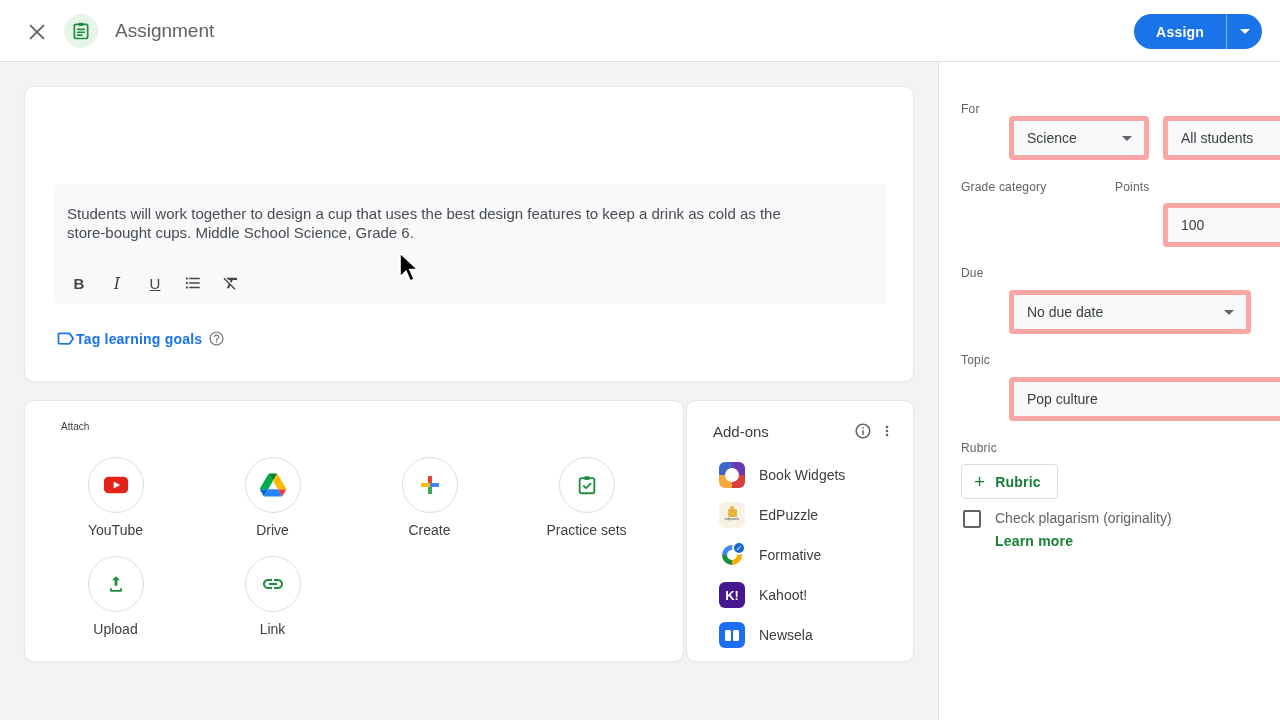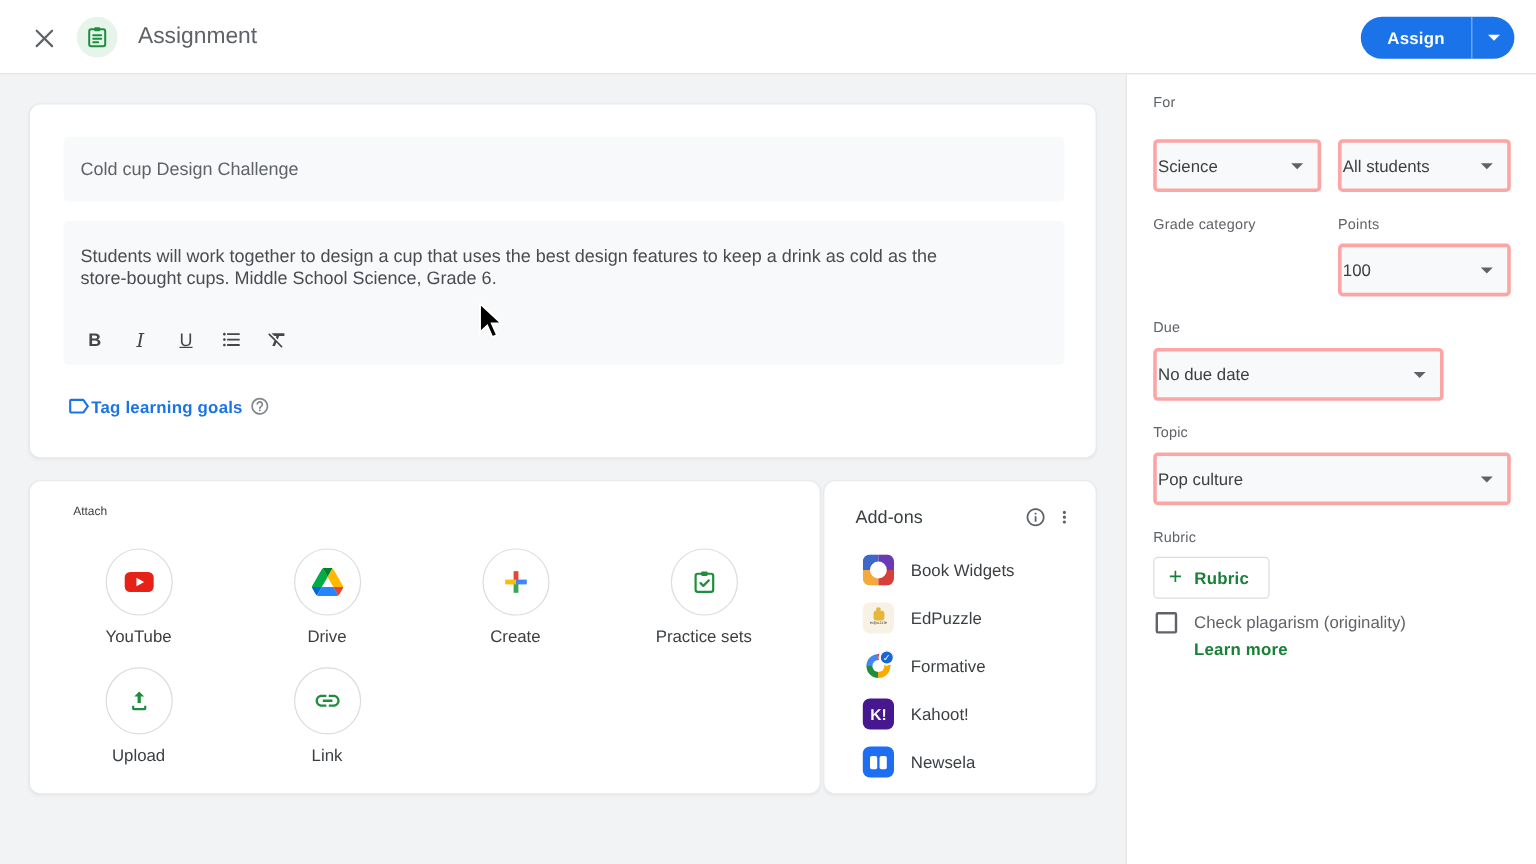--- a/index.html
+++ b/index.html
@@ -66,21 +66,21 @@
   .fm-hole { width:10px; height:10px; border-radius:50%; background:#fff; }
   .fm-check { position:absolute; right:-1px; top:-1px; width:14px; height:14px; border-radius:50%; background:#1967d2; border:2px solid #fff; color:#fff; font-size:8px; display:flex; align-items:center; justify-content:center; }
   .ic-kahoot { background:#46178f; color:#fff; font-weight:bold; font-size:13px; }
   .ic-newsela { background:#1d6ef2; }
   .nw-book { display:flex; gap:2px; }
   .nw-page { width:6px; height:11px; background:#fff; border-radius:1.5px; }
 
   
   .sidebar { position:absolute; left:938px; top:62px; width:342px; height:658px; background:#fff; border-left:1px solid #e0e0e0; }
   .sb-label { position:absolute; font-size:12px; color:#5f6368; letter-spacing:.2px; }
-  .sb-field { position:absolute; height:44px; background:#f8f9fa; border:3px solid #fca5a5; border-radius:4px; display:flex; align-items:center; padding:0 30px 0 1px; font-size:14px; color:#3c4043; cursor:pointer; }
+  .sb-field { position:absolute; height:44px; background:#f8f9fa; border:5px solid #fca5a5; border-radius:4px; display:flex; align-items:center; padding:0 30px 0 13px; font-size:14px; color:#3c4043; cursor:pointer;margin-left:48px; }
   .caret-down { position:absolute; right:12px; top:50%; margin-top:-2px; width:0; height:0; border-left:5px solid transparent; border-right:5px solid transparent; border-top:5px solid #5f6368; }
   .rubric-btn { position:absolute; left:22px; top:402px; height:35px; padding:0 16px 0 12px; border:1px solid #dadce0; border-radius:4px; background:#fff; display:flex; align-items:center; gap:10px; color:#188038; font-size:14px; font-weight:bold; letter-spacing:.2px; cursor:pointer; }
   .plus-glyph { font-size:19px; font-weight:normal; line-height:1; color:#188038; }
   .plag-row { position:absolute; left:24px; top:448px; display:flex; align-items:flex-start; }
   .checkbox { width:18px; height:18px; border:2px solid #5f6368; border-radius:2px; background:#fff; cursor:pointer; flex:none; }
   .plag-label { margin-left:14px; font-size:14px; color:#5f6368; }
   .learn-more { position:absolute; left:56px; top:471px; font-size:14px; font-weight:bold; color:#188038; letter-spacing:.2px; cursor:pointer; }
 
   
   .cursor { position:absolute; left:398px; top:252px; z-index:50; pointer-events:none; }
@@ -104,21 +104,20 @@
   <div class="topbar-title">Assignment</div>
   <div class="assign-group">
     <div class="assign-main">Assign</div>
     <div class="assign-caret">
       <span class="caret-down-white"></span>
     </div>
   </div>
 </div>
 
 <div class="card card-form">
-  <div class="title-field">Cold cup Design Challenge</div>
   <div class="desc-field">
     <div class="desc-text">Students will work together to design a cup that uses the best design features to keep a drink as cold as the store-bought cups. Middle School Science, Grade 6.</div>
     <div class="fmt-toolbar">
       <div class="fmt-btn fmt-bold">B</div>
       <div class="fmt-btn fmt-italic">I</div>
       <div class="fmt-btn fmt-underline">U</div>
       <div class="fmt-btn">
         <svg width="18" height="18" viewBox="0 0 24 24">
             <path fill="#444746" d="M4 10.5c-.83 0-1.5.67-1.5 1.5s.67 1.5 1.5 1.5 1.5-.67 1.5-1.5-.67-1.5-1.5-1.5zm0-6c-.83 0-1.5.67-1.5 1.5S3.17 7.5 4 7.5 5.5 6.83 5.5 6 4.83 4.5 4 4.5zm0 12c-.83 0-1.5.68-1.5 1.5s.68 1.5 1.5 1.5 1.5-.68 1.5-1.5-.67-1.5-1.5-1.5zM7 19h14v-2H7v2zm0-6h14v-2H7v2zm0-8v2h14V5H7z"></path>
           </svg>
@@ -273,21 +272,21 @@
             <span class="nw-page"></span>
           </span>
       </div>
       <div class="addon-label">Newsela</div>
     </div>
 
   </div>
 </div>
 
 <div class="sidebar">
-  <div class="sb-label" style="left:22px; top:16px;">For</div>
+  <div class="sb-label" style="left:22px; top:40px;">For</div>
 
   <div class="sb-field" style="left:22px; top:54px; width:140px;">
     <span>Science</span>
     <span class="caret-down"></span>
   </div>
   <div class="sb-field" style="left:176px; top:54px; width:144px;">
     <span>All students</span>
     <span class="caret-down"></span>
   </div>
 

